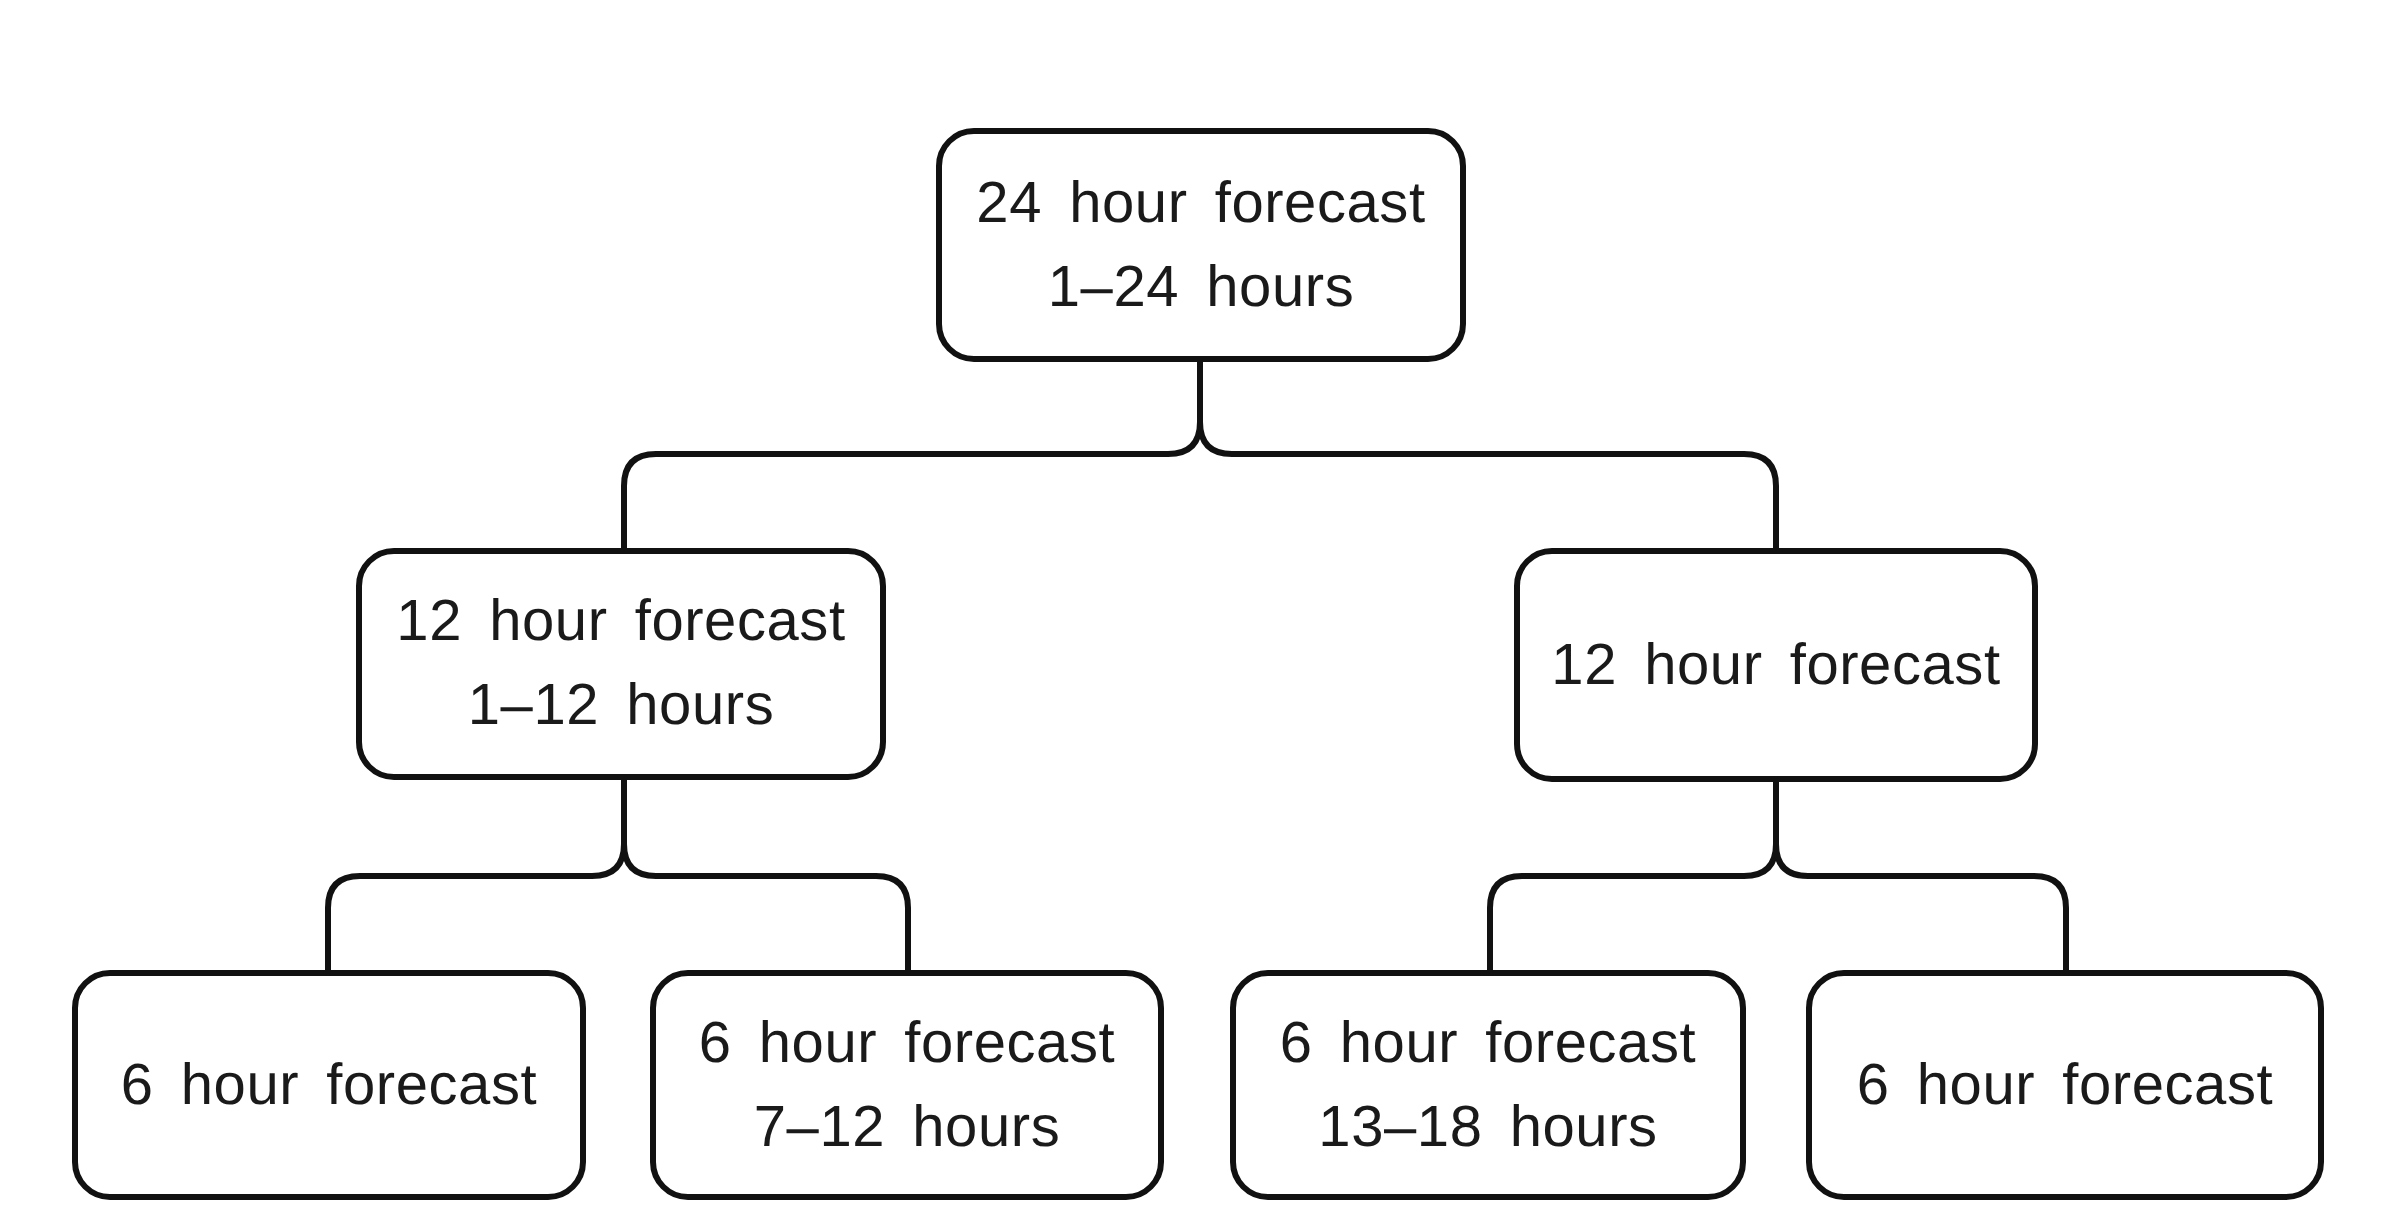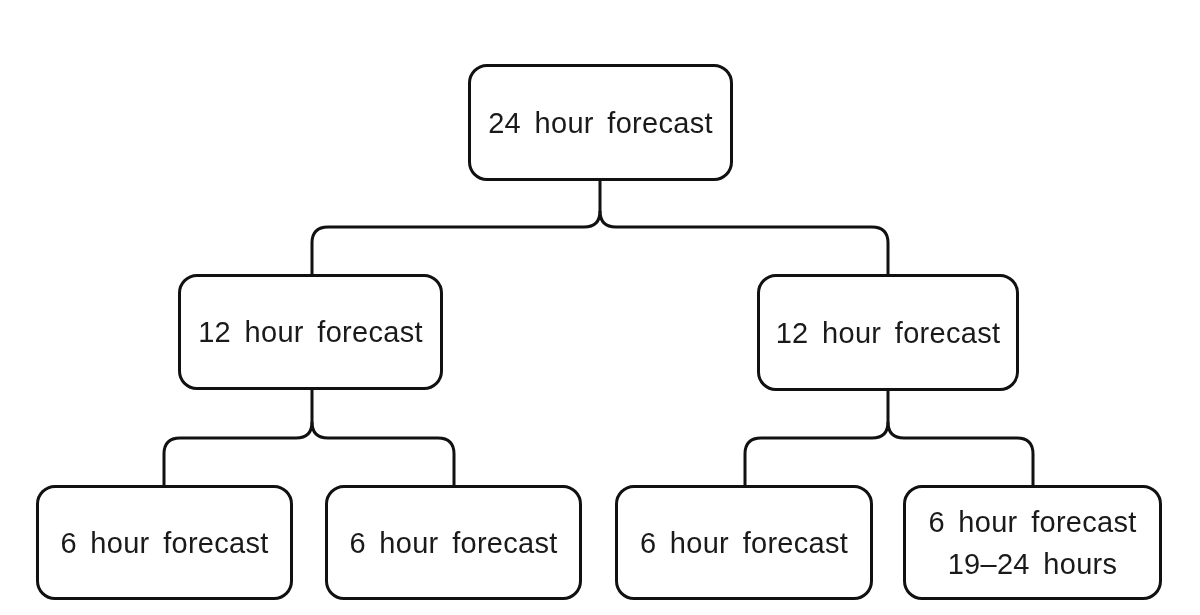--- a/index.html
+++ b/index.html
@@ -71,40 +71,43 @@
 
     <path d="M 312 398 Q 312 414 328 414 L 438 414 Q 454 414 454 430 L 454 461"></path>
 
     <path d="M 888 367 L 888 398 Q 888 414 872 414 L 761 414 Q 745 414 745 430 L 745 461"></path>
 
     <path d="M 888 398 Q 888 414 904 414 L 1017 414 Q 1033 414 1033 430 L 1033 461"></path>
   </svg>
 
   <div class="node" id="node-root">
     <span>24 hour forecast</span>
+    <span>1–24 hours</span>
   </div>
 
   <div class="node" id="node-left12">
     <span>12 hour forecast</span>
+    <span>1–12 hours</span>
   </div>
 
   <div class="node" id="node-right12">
     <span>12 hour forecast</span>
   </div>
 
   <div class="node" id="node-6h-1">
     <span>6 hour forecast</span>
   </div>
 
   <div class="node" id="node-6h-2">
     <span>6 hour forecast</span>
+    <span>7–12 hours</span>
   </div>
 
   <div class="node" id="node-6h-3">
     <span>6 hour forecast</span>
+    <span>13–18 hours</span>
   </div>
 
   <div class="node" id="node-6h-4">
     <span>6 hour forecast</span>
-    <span>19–24 hours</span>
   </div>
 
 </div>
 
 </body></html>

